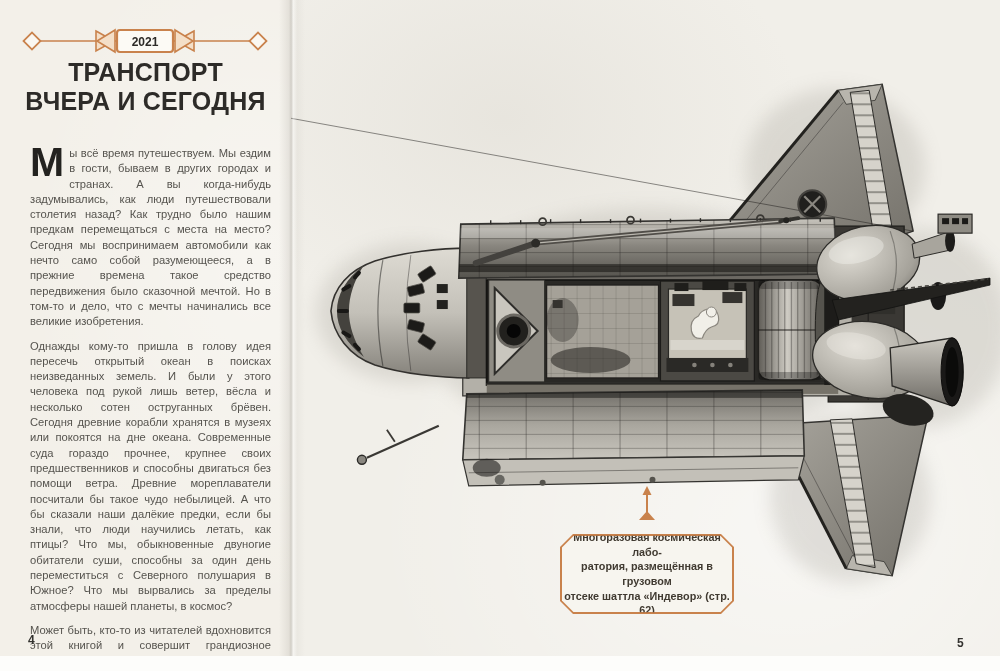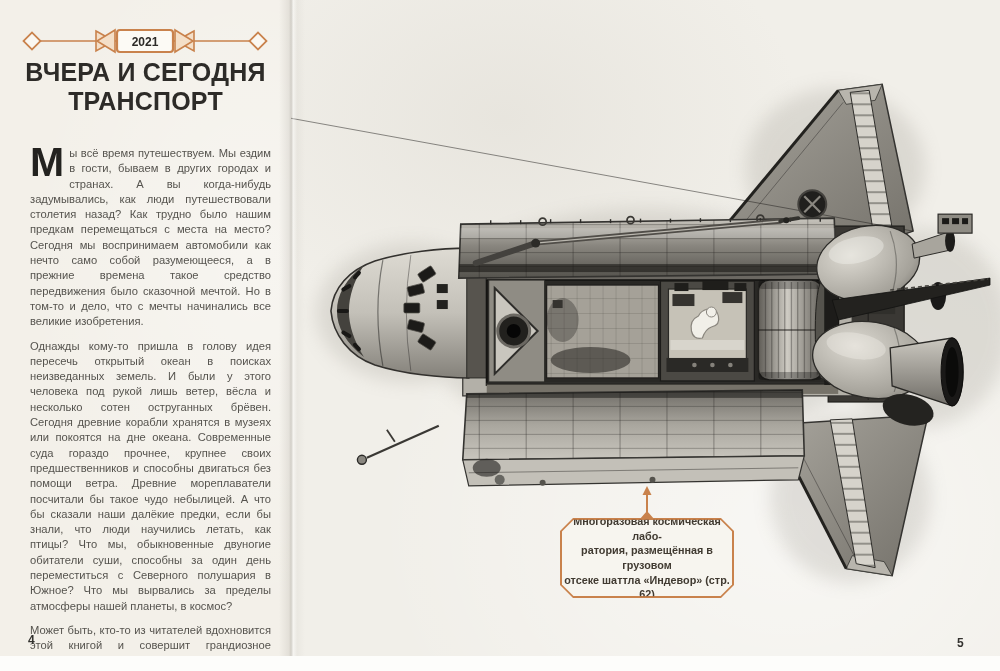--- a/index.html
+++ b/index.html
@@ -54,21 +54,21 @@
     position:absolute;font-size:12px;font-weight:bold;color:#33322f;
   }
   .pagenum.n4{left:28px;top:633px;}
   .pagenum.n5{left:666px;top:636px;}
 
   
   .shuttle-wrap{position:absolute;left:0;top:28px;width:709px;height:600px;}
   .callout{position:absolute;left:269px;top:518px;width:174px;height:80px;}
   .callout-arrow{position:absolute;left:76px;top:-33px;width:22px;height:35px;}
   .callout-box{
-    position:absolute;left:0;top:0;width:174px;height:80px;
+    position:absolute;left:0;top:16px;width:174px;height:80px;
     background:var(--accent,#c9824c);
     clip-path:polygon(13px 0,161px 0,174px 13px,174px 67px,161px 80px,13px 80px,0 67px,0 13px);
   }
   .callout-inner{
     position:absolute;left:1.7px;top:1.7px;right:1.7px;bottom:1.7px;
     background:#f7f5ef;
     clip-path:polygon(12px 0,158.6px 0,170.6px 12px,170.6px 64.6px,158.6px 76.6px,12px 76.6px,0 64.6px,0 12px);
     display:flex;align-items:center;justify-content:center;
   }
   .callout-inner p{
@@ -96,22 +96,22 @@
         <g style="stroke:var(--accent,#c9824c)" stroke-width="1.6" fill="#f4dfc8">
           <polygon points="172,5 154,15 172,25"></polygon>
             <polygon points="153,4 171,15 153,26"></polygon>
         </g>
         <rect x="95" y="4" width="56" height="22" rx="3" fill="#fcfaf5" style="stroke:var(--accent,#c9824c)" stroke-width="2.2"></rect>
         <text x="123" y="19.5" text-anchor="middle" font-size="12" font-weight="bold" fill="#2d2b28">2021</text>
       </svg>
     </div>
 
     <h1 class="title">
+      <span>ТРАНСПОРТ</span>
       <span>ВЧЕРА И СЕГОДНЯ</span>
-      <span>ТРАНСПОРТ</span>
     </h1>
 
     <div class="body-text">
       <p><span class="dropcap">М</span><span>ы всё время путешествуем. Мы ездим в гости, бываем в других городах и странах. А вы когда-нибудь задумывались, как люди путешествовали столетия назад? Как трудно было нашим предкам перемещаться с места на место? Сегодня мы воспринимаем автомобили как нечто само собой разумеющееся, а в прежние времена такое средство передвижения было сказочной мечтой. Но в том-то и дело, что с мечты начинались все великие изобретения.</span></p>
       <p>Однажды кому-то пришла в голову идея пересечь открытый океан в поисках неизведанных земель. И были у этого человека под рукой лишь ветер, вёсла и несколько сотен оструганных брёвен. Сегодня древние корабли хранятся в музеях или покоятся на дне океана. Современные суда гораздо прочнее, крупнее своих предшественников и способны двигаться без помощи ветра. Древние мореплаватели посчитали бы такое чудо небылицей. А что бы сказали наши далёкие предки, если бы знали, что люди научились летать, как птицы? Что мы, обыкновенные двуногие обитатели суши, способны за один день переместиться с Северного полушария в Южное? Что мы вырвались за пределы атмосферы нашей планеты, в космос?</p>
       <p>Может быть, кто-то из читателей вдохновится этой книгой и совершит грандиозное открытие в области транспорта. Такое открытие, о котором будут помнить наши далёкие потомки. Кто знает?..</p>
     </div>
 
     <div class="pagenum n4">4</div>
   </div>

